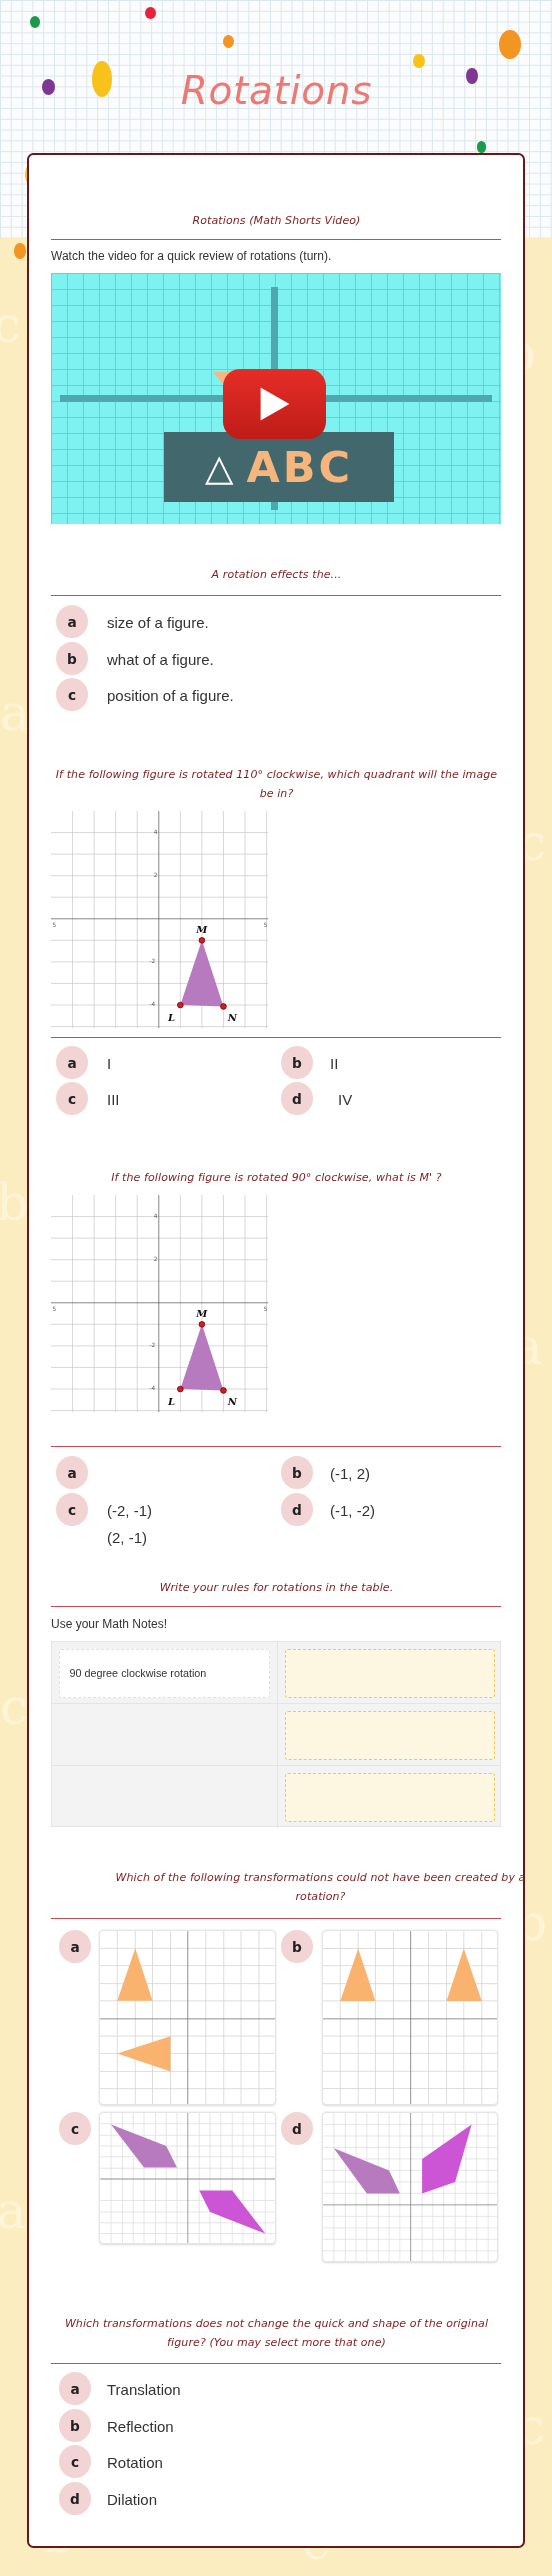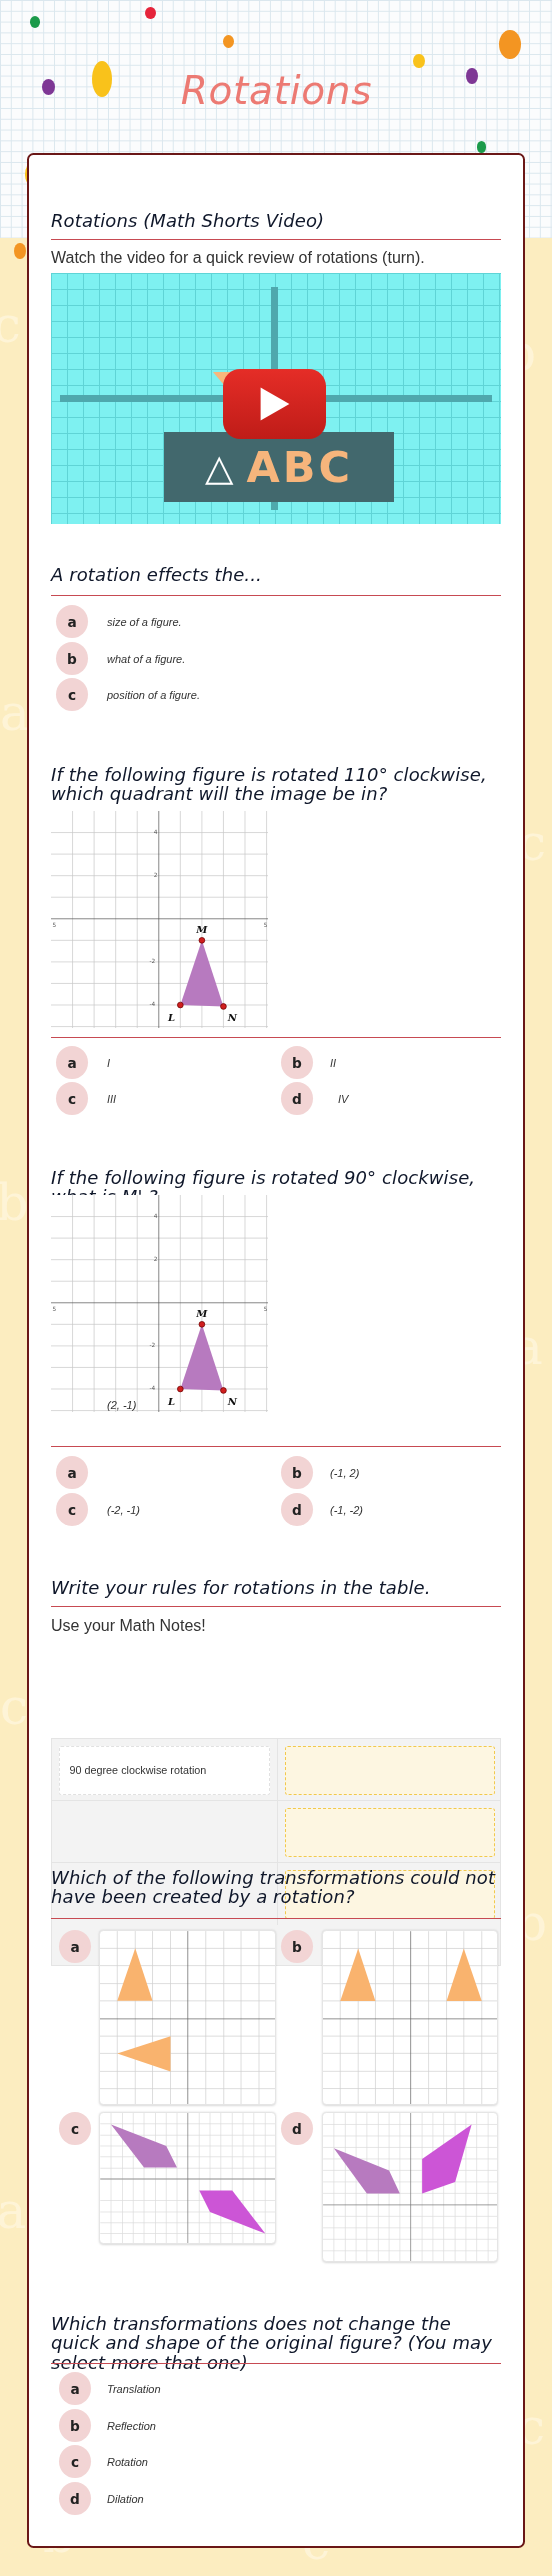--- a/index.html
+++ b/index.html
@@ -27,31 +27,31 @@
     font-size: 39px; color: #ec7a73; letter-spacing: 0.7px;
   }
   .card {
     position: absolute; left: 27px; top: 153px; width: 498px; height: 2395px;
     background: #fff; border: 2.2px solid #6a1717; border-radius: 6.5px;
   }
   .abs { position: absolute; }
   .heading {
     position: absolute; left: 51px; width: 451px;
     font-family: "DejaVu Sans", sans-serif; font-style: italic;
-    font-size: 18px; line-height: 19.4px; color: #0f172a; letter-spacing: 0.1px;
+    font-size: 11px; line-height: 19.4px; color: #7f1d1d; letter-spacing: 0.1px; text-align: center;
   }
   .rule { position: absolute; left: 51px; width: 450px; height: 0.7px; background: #c74a52; }
-  .desc { position: absolute; left: 51px; font-size: 16px; color: #333; }
+  .desc { position: absolute; left: 51px; font-size: 12px; color: #333; }
   .bubble {
     position: absolute; width: 32px; height: 33px; margin-left: -16px; margin-top: -16.6px;
     border-radius: 50%; background: #f2d4d4;
     display: flex; align-items: center; justify-content: center;
     font-family: "DejaVu Sans", sans-serif; font-size: 13.7px; color: #222; font-weight: bold;
   }
-  .opt-text { position: absolute; font-size: 11px; color: #333; transform: translateY(-50%); font-style: italic; }
+  .opt-text { position: absolute; font-size: 15px; color: #333; transform: translateY(-50%); }
   .video {
     position: absolute; left: 51px; top: 273px; width: 450px; height: 251px; overflow: hidden;
     background-color: #7ef1f1;
     background-image:
       linear-gradient(#5fd4d6 1.4px, transparent 1.4px),
       linear-gradient(90deg, #5fd4d6 1.4px, transparent 1.4px);
     background-size: 16px 16px;
   }
   .v-axis { position: absolute; background: #4fa8ad; }
   .abc-box {
@@ -59,21 +59,21 @@
     display: flex; align-items: center; justify-content: center; gap: 13px;
   }
   .abc-text { font-family: "DejaVu Sans", sans-serif; font-weight: bold; font-size: 43px; color: #f6b57c; letter-spacing: 2.9px; }
   .yt {
     position: absolute; left: 172px; top: 96px; width: 103px; height: 70px; border-radius: 17.3px;
     background: linear-gradient(#e52d27, #bf1c18); display: flex; align-items: center; justify-content: center;
     cursor: pointer;
   }
   .graph { position: absolute; background: #fff; }
   .graph-card { position: absolute; border: 0.7px solid #e5e5e5; border-radius: 4.3px; box-shadow: 0 0.7px 2.2px rgba(0,0,0,.15); background: #fff; overflow: hidden; }
-  .rules-table { position: absolute; left: 51px; top: 1738px; width: 450px; height: 228px; background: #f3f3f3; border: 0.7px solid #e4e4e4; }
+  .rules-table { position: absolute; left: 51px; top: 1641px; width: 450px; height: 186px; background: #f3f3f3; border: 0.7px solid #e4e4e4; }
   .rules-row { position: absolute; left: 0; width: 449px; height: 62px; border-bottom: 0.7px solid #e4e4e4; }
   .rules-label {
     position: absolute; left: 6.5px; top: 6.5px; width: 211px; height: 49px;
     background: #fff; border: 1.1px dashed #e1e1e1; border-radius: 2.2px;
     display: flex; align-items: center; padding-left: 10px; font-size: 10.8px; color: #333;
   }
   .rules-divider { position: absolute; left: 225px; top: 0; width: 0.7px; height: 62px; background: #e4e4e4; }
   .rules-input {
     position: absolute; left: 233px; top: 6.5px; width: 210px; height: 49px;
     background: #fdf6e1; border: 1.4px dashed #f2c94c; border-radius: 2.9px;
@@ -238,21 +238,21 @@
     <circle cx="240" cy="272" r="4" fill="#d01f1f" stroke="#6a0000"></circle>
     <g font-family="DejaVu Serif, serif" font-style="italic" font-weight="bold" font-size="14" fill="#111">
       <text x="202" y="170">M</text>
         <text x="163" y="292">L</text>
         <text x="246" y="292">N</text>
     </g>
   </svg>
 </div>
 <div class="rule" style="top:1446px;"></div>
 <div class="bubble" style="left:72px;top:1473px;">a</div>
-<div class="opt-text" style="left:107px;top:1405px;text-align:right;">(2, -1)</div>
+<div class="opt-text" style="left:107px;top:1537px;text-align:right;">(2, -1)</div>
 <div class="bubble" style="left:297px;top:1473px;">b</div>
 <div class="opt-text" style="left:330px;top:1473px;">(-1, 2)</div>
 <div class="bubble" style="left:72px;top:1510px;">c</div>
 <div class="opt-text" style="left:107px;top:1510px;">(-2, -1)</div>
 <div class="bubble" style="left:297px;top:1510px;">d</div>
 <div class="opt-text" style="left:330px;top:1510px;">(-1, -2)</div>
 
 <div class="heading" style="top:1578px;">Write your rules for rotations in the table.</div>
 <div class="rule" style="top:1606px;"></div>
 <div class="desc" style="top:1617px;">Use your Math Notes!</div>
@@ -265,21 +265,21 @@
   <div class="rules-row" style="top:62px;">
     <div class="rules-divider"></div>
     <div class="rules-input"></div>
   </div>
   <div class="rules-row" style="top:124px;border-bottom:none;">
     <div class="rules-divider"></div>
     <div class="rules-input"></div>
   </div>
 </div>
 
-<div class="heading" style="top:1868px;">Which of the following transformations could not have been created by a rotation?</div>
+<div class="heading" style="top:1868px;margin-left:44px;">Which of the following transformations could not have been created by a rotation?</div>
 <div class="rule" style="top:1918px;"></div>
 
 <div class="bubble" style="left:75px;top:1947px;">a</div>
 <div class="graph-card" style="left:99px;top:1930px;width:177px;height:175px;">
   <svg width="177" height="175" viewBox="0 0 246 243">
     <g stroke="#cfcfcf">
       <line x1="24" y1="0" x2="24" y2="243"></line>
         <line x1="49" y1="0" x2="49" y2="243"></line>
         <line x1="73" y1="0" x2="73" y2="243"></line>
         <line x1="98" y1="0" x2="98" y2="243"></line>

